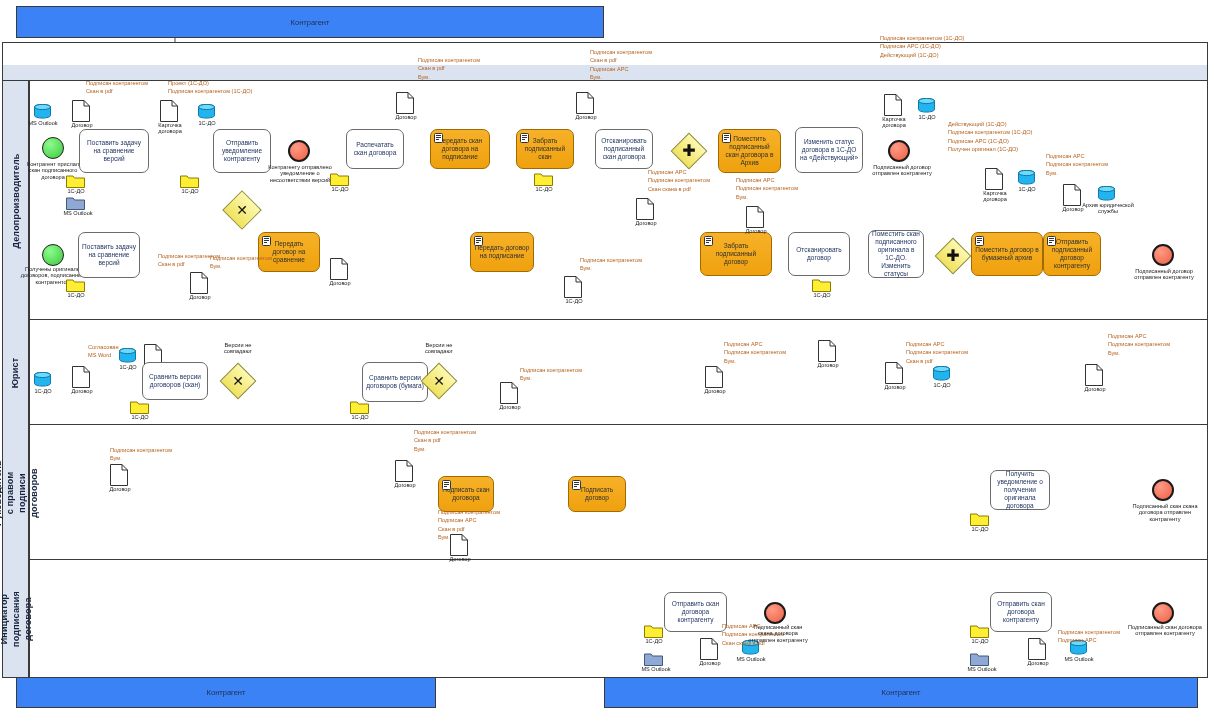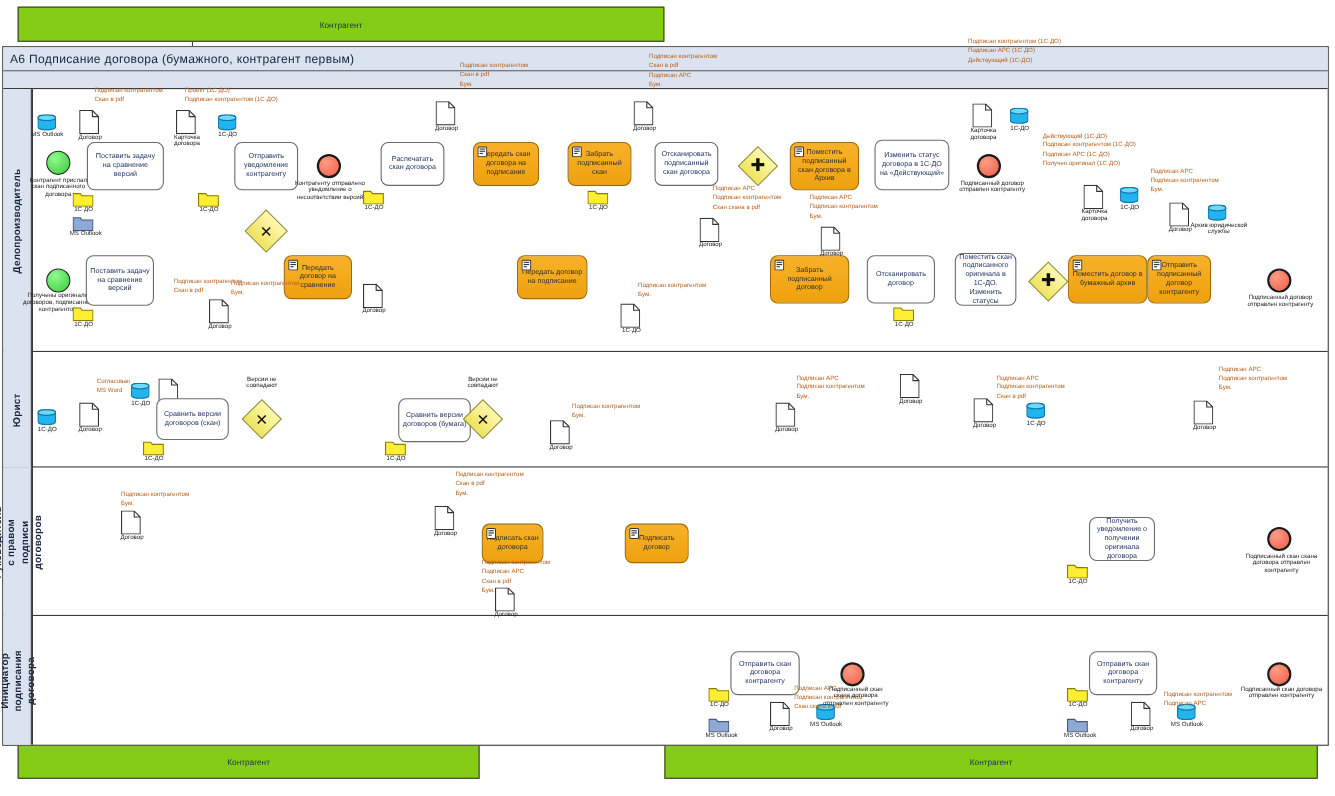--- a/index.html
+++ b/index.html
@@ -1,20 +1,20 @@
 <!DOCTYPE html>
 <html><head>
 <meta charset="utf-8">
 <style>
   html,body{margin:0;padding:0;background:#fff;}
   body{font-family:"Liberation Sans","DejaVu Sans",sans-serif;}
   #canvas{position:relative;width:1214px;height:724px;overflow:hidden;background:#fff;}
   .abs{position:absolute;}
   
-  .pool-box{position:absolute;border:1px solid #3a3a3a;background:#84cc16;box-sizing:border-box;}
+  .pool-box{position:absolute;border:1px solid #3a3a3a;background:#3b82f6;box-sizing:border-box;}
   .pool-label{display:flex;align-items:center;justify-content:center;width:100%;height:100%;
               font-size:7.5px;color:#1f2f4d;}
   .main-pool{position:absolute;border:1px solid #3a3a3a;box-sizing:border-box;background:#fff;}
   .pool-title{position:absolute;box-sizing:border-box;background:#dce3f0;border-bottom:1px solid #3a3a3a;
               display:flex;align-items:center;padding-left:6px;font-size:11px;color:#17233d;letter-spacing:.3px;}
   .pool-subband{position:absolute;box-sizing:border-box;background:#dce3f0;border-bottom:1px solid #3a3a3a;}
   .lane{position:absolute;box-sizing:border-box;border-bottom:1px solid #3a3a3a;}
   .lane-header{position:absolute;box-sizing:border-box;background:#dce3f0;border-right:1px solid #3a3a3a;
                display:flex;align-items:center;justify-content:center;}
   .lane-header span{transform:rotate(-90deg);white-space:nowrap;font-size:9px;font-weight:bold;color:#17233d;letter-spacing:.2px;}
@@ -215,21 +215,20 @@
     <div class="pool-label">Контрагент</div>
   </div>
   <div class="pool-box" style="left:16px;top:676px;width:420px;height:32px;">
     <div class="pool-label">Контрагент</div>
   </div>
   <div class="pool-box" style="left:604px;top:676px;width:594px;height:32px;">
     <div class="pool-label">Контрагент</div>
   </div>
 
   <div class="main-pool" style="left:2px;top:42px;width:1206px;height:636px;"></div>
-  <div class="pool-title" style="left:3px;top:43px;width:1204px;height:22px;">А6 Подписание договора (бумажного, контрагент первым)</div>
   <div class="pool-subband" style="left:3px;top:65px;width:1204px;height:16px;"></div>
 
   <div class="lane" style="left:3px;top:81px;width:1204px;height:239px;"></div>
   <div class="lane" style="left:3px;top:320px;width:1204px;height:105px;"></div>
   <div class="lane" style="left:3px;top:425px;width:1204px;height:135px;"></div>
   <div class="lane" style="left:3px;top:560px;width:1204px;height:117px;border-bottom:none;"></div>
 
   <div class="lane-header" style="left:3px;top:81px;width:26px;height:239px;">
     <span>Делопроизводитель</span>
   </div>

